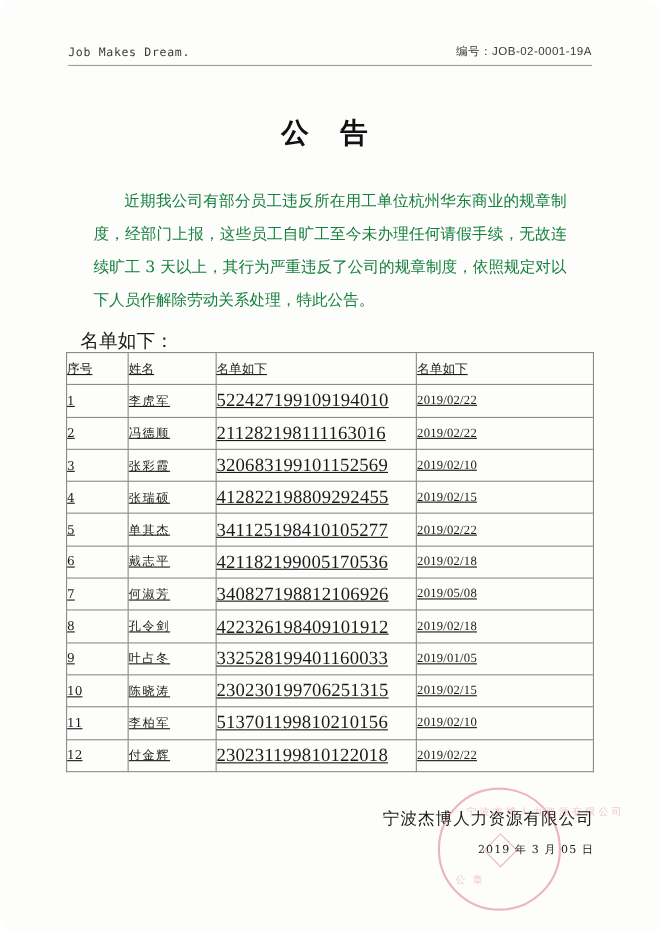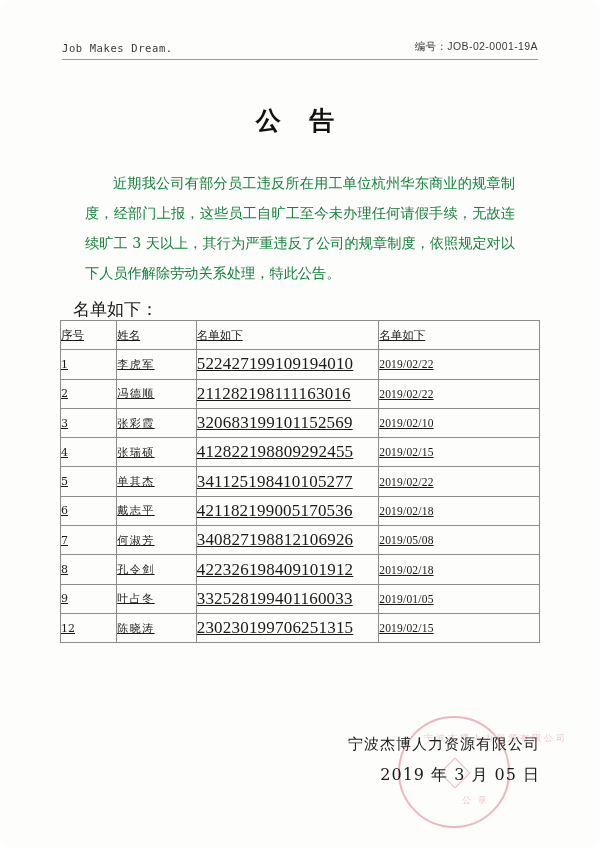--- a/index.html
+++ b/index.html
@@ -111,21 +111,21 @@
     right: 60px;
     top: 735px;
     font-size: 15px;
     letter-spacing: 1px;
     font-family: "DejaVu Serif", serif;
   }
   .sign-date {
     position: absolute;
     right: 60px;
     top: 765px;
-    font-size: 16px;
+    font-size: 10px;
     letter-spacing: 1px;
     font-family: "DejaVu Serif", serif;
   }
   
   .chop {
     position: absolute;
     left: 398px;
     top: 716px;
     width: 108px;
     height: 108px;
@@ -154,21 +154,21 @@
     opacity: 0.34;
     color: #d8566b;
     font-size: 9px;
     font-family: "DejaVu Serif", serif;
     pointer-events: none;
   }
   .chop-text span {
     position: absolute;
     white-space: nowrap;
   }
-  .ct1 { left: 16px; top: 78px; letter-spacing: 2px; margin-left: 48px; }
+  .ct1 { left: 16px; top: 78px; letter-spacing: 2px; }
   .ct2 { left: 26px; top: 16px; letter-spacing: 3px; }
 </style>
 </head>
 <body>
 
 <div class="page">
 
   <div class="header">
     <div>Job Makes Dream.</div>
     <div class="doc-no"><span>编号：</span><span>JOB-02-0001-19A</span></div>
@@ -238,24 +238,36 @@
         <td class="id-no">422326198409101912</td>
         <td class="date">2019/02/18</td>
       </tr>
       <tr>
         <td class="idx">9</td>
         <td class="name">叶占冬</td>
         <td class="id-no">332528199401160033</td>
         <td class="date">2019/01/05</td>
       </tr>
       <tr>
-        <td class="idx">12</td>
+        <td class="idx">10</td>
         <td class="name">陈晓涛</td>
         <td class="id-no">230230199706251315</td>
         <td class="date">2019/02/15</td>
+      </tr>
+      <tr>
+        <td class="idx">11</td>
+        <td class="name">李柏军</td>
+        <td class="id-no">513701199810210156</td>
+        <td class="date">2019/02/10</td>
+      </tr>
+      <tr>
+        <td class="idx">12</td>
+        <td class="name">付金辉</td>
+        <td class="id-no">230231199810122018</td>
+        <td class="date">2019/02/22</td>
       </tr>
     </tbody>
   </table>
 
   <div class="chop"></div>
   <div class="chop-text">
     <span class="ct2">宁波杰博人力资源有限公司</span>
     <span class="ct1">公 章</span>
   </div>
 

